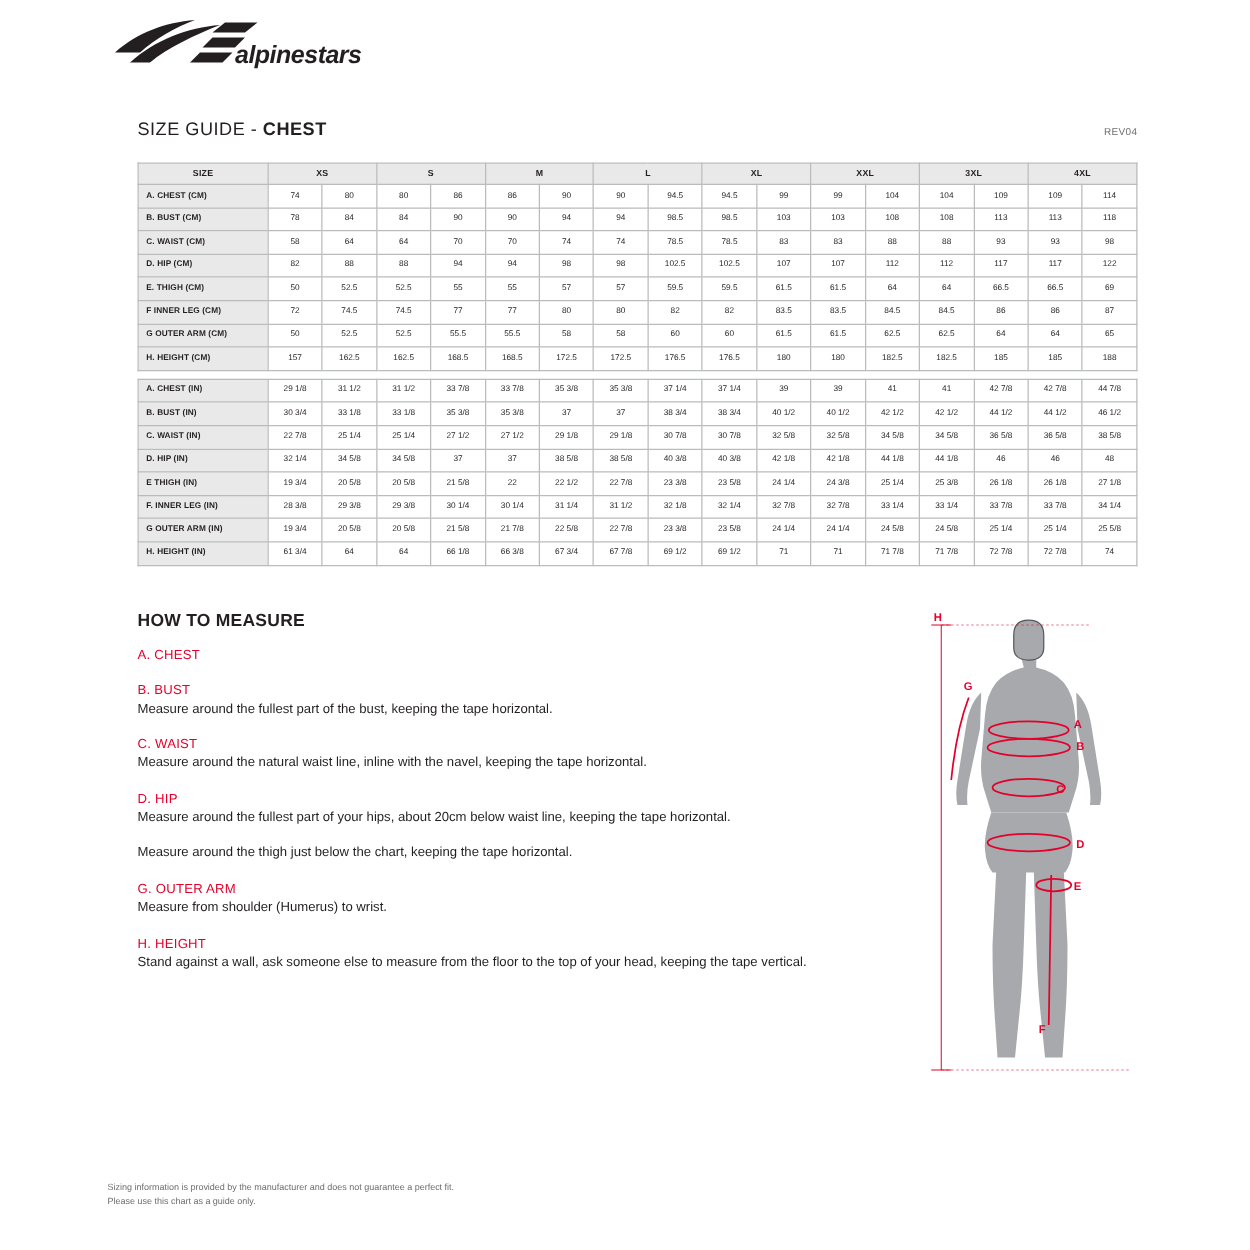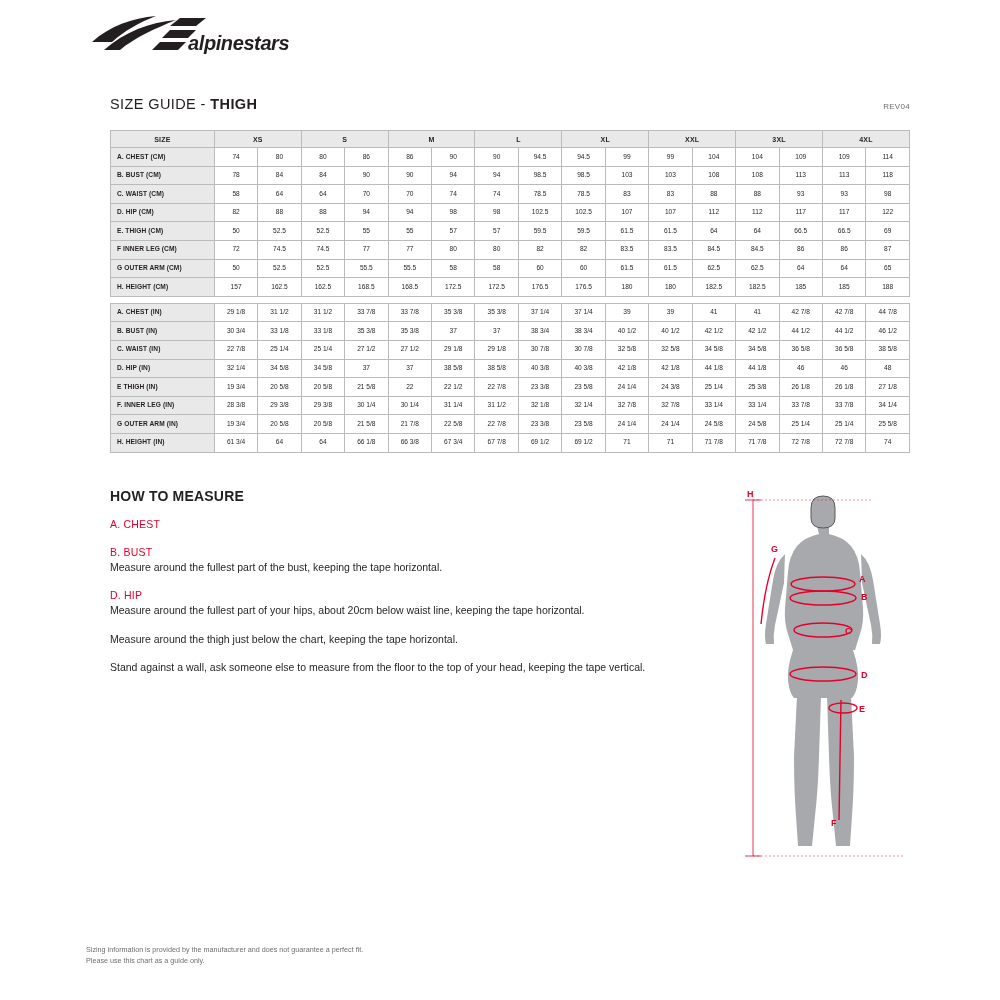--- a/index.html
+++ b/index.html
@@ -116,21 +116,21 @@
         <path d="M76 30 L102 30 L94 38 L68 38 Z"></path>
       </g>
       <g fill="#231f20" font-family="Liberation Sans, sans-serif" font-size="20" font-weight="700" font-style="italic">
         <text x="104" y="38" letter-spacing="-0.4">alpinestars</text>
       </g>
     </svg>
   </div>
 
   <div class="title-row">
     <div class="title-main">
-      <span class="thin">SIZE GUIDE - </span><span class="bold">THIGH</span>
+      <span class="thin">SIZE GUIDE - </span><span class="bold">CHEST</span>
     </div>
     <div class="rev">REV04</div>
   </div>
 
   <div class="table-wrap">
     <table class="size">
       <thead>
         <tr>
           <th class="rowlabel">SIZE</th>
         <th colspan="2">XS</th>
@@ -458,27 +458,36 @@
   <div class="howto-title">HOW TO MEASURE</div>
   <div class="measures" id="measures">
       <div class="m-block">
         <div class="m-head">A. CHEST</div>
       </div>
       <div class="m-block">
         <div class="m-head">B. BUST</div>
         <div class="m-body">Measure around the fullest part of the bust, keeping the tape horizontal.</div>
       </div>
       <div class="m-block">
+        <div class="m-head">C. WAIST</div>
+        <div class="m-body">Measure around the natural waist line, inline with the navel, keeping the tape horizontal.</div>
+      </div>
+      <div class="m-block">
         <div class="m-head">D. HIP</div>
         <div class="m-body">Measure around the fullest part of your hips, about 20cm below waist line, keeping the tape horizontal.</div>
       </div>
       <div class="m-block">
         <div class="m-body">Measure around the thigh just below the chart, keeping the tape horizontal.</div>
       </div>
       <div class="m-block">
+        <div class="m-head">G. OUTER ARM</div>
+        <div class="m-body">Measure from shoulder (Humerus) to wrist.</div>
+      </div>
+      <div class="m-block">
+        <div class="m-head">H. HEIGHT</div>
         <div class="m-body">Stand against a wall, ask someone else to measure from the floor to the top of your head, keeping the tape vertical.</div>
       </div>
     </div>
 
   <div class="figure">
     <svg viewBox="0 0 180 390" width="180" height="390" aria-hidden="true">
 
       <g fill="#a7a9ac">
 
         <path d="M76 18 q0 -12 12 -12 q12 0 12 12 l0 10 q0 10 -12 10 q-12 0 -12 -10 z"></path>

